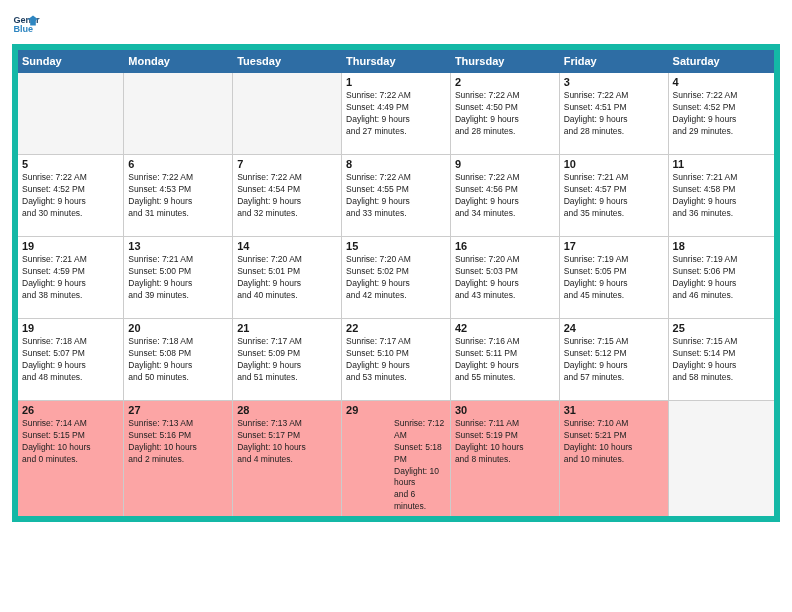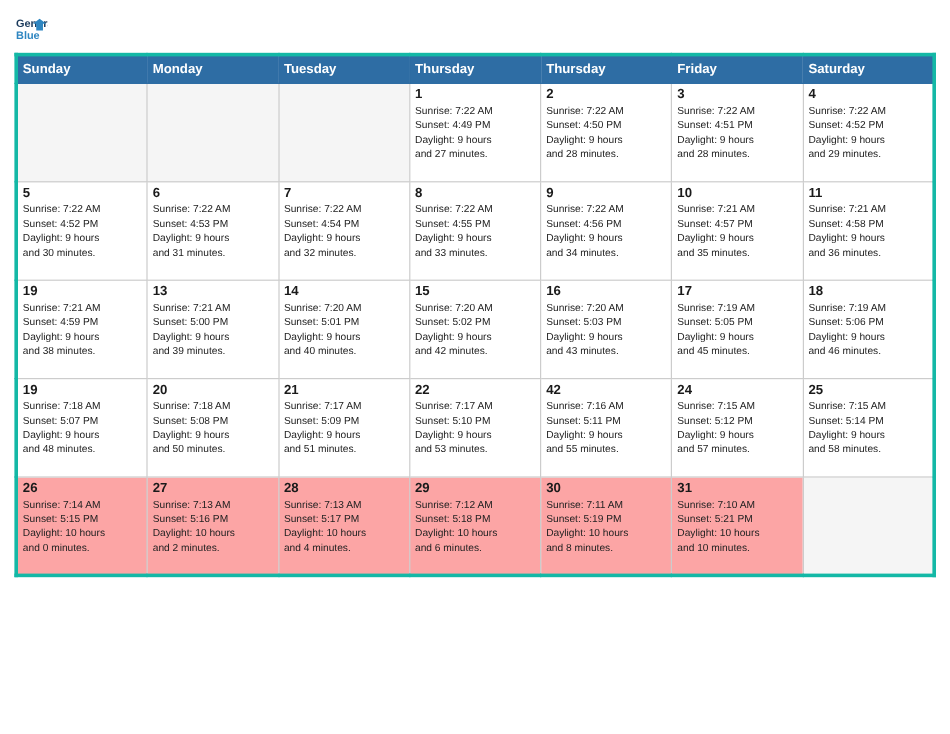--- a/index.html
+++ b/index.html
@@ -40,21 +40,21 @@
       color: #1a1a1a;
       line-height: 1.1;
     }
     .subtitle {
       font-size: 13px;
       color: #444;
     }
     .calendar {
       width: 100%;
       border-collapse: collapse;
-      border: 3px solid #14b8a6;
+      border: 6px solid #14b8a6;
     }
     .calendar th {
       background: #2e6da4;
       color: #fff;
       font-size: 11px;
       font-weight: bold;
       padding: 5px 4px;
       text-align: left;
       border: 1px solid #2e6da4;
     }
@@ -329,21 +329,21 @@
           </td>
           <td>
             <span class="day-num">28</span>
             <div class="day-info" style="white-space: pre-line;">Sunrise: 7:13 AM
 Sunset: 5:17 PM
 Daylight: 10 hours
 and 4 minutes.</div>
           </td>
           <td>
             <span class="day-num">29</span>
-            <div class="day-info" style="white-space: pre-line;">Sunrise: 7:12 AM
+            <div class="day-info" style="white-space: pre-line; margin-left: 48px;">Sunrise: 7:12 AM
 Sunset: 5:18 PM
 Daylight: 10 hours
 and 6 minutes.</div>
           </td>
           <td>
             <span class="day-num">30</span>
             <div class="day-info" style="white-space: pre-line;">Sunrise: 7:11 AM
 Sunset: 5:19 PM
 Daylight: 10 hours
 and 8 minutes.</div>

